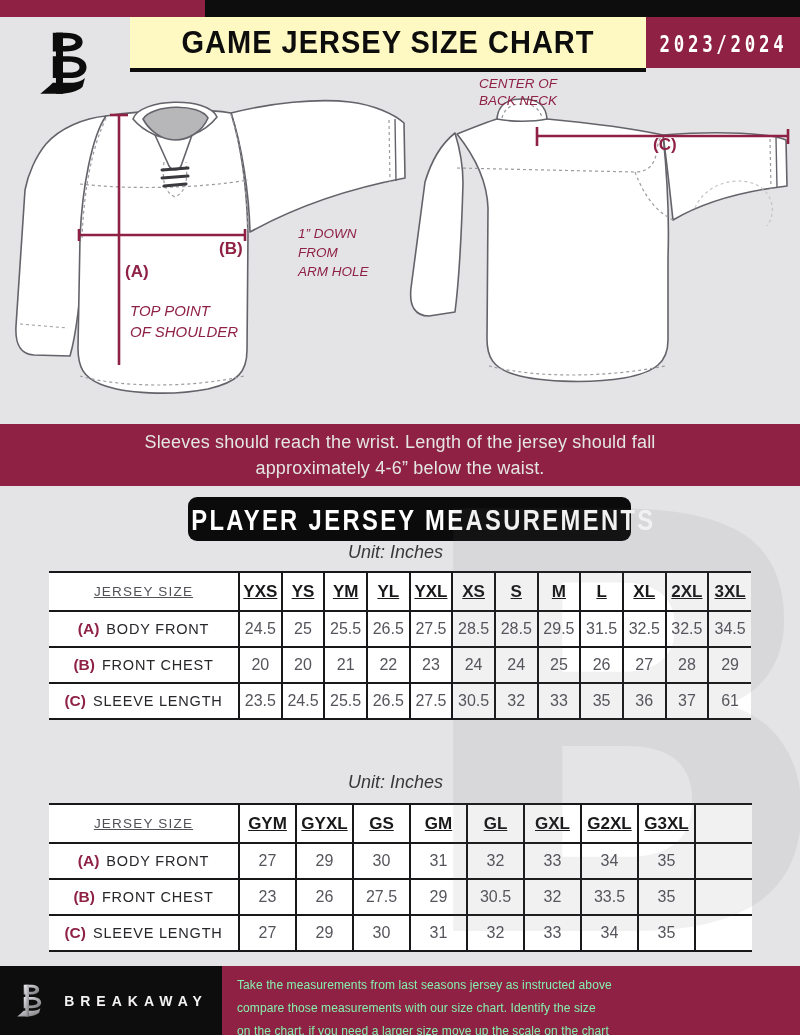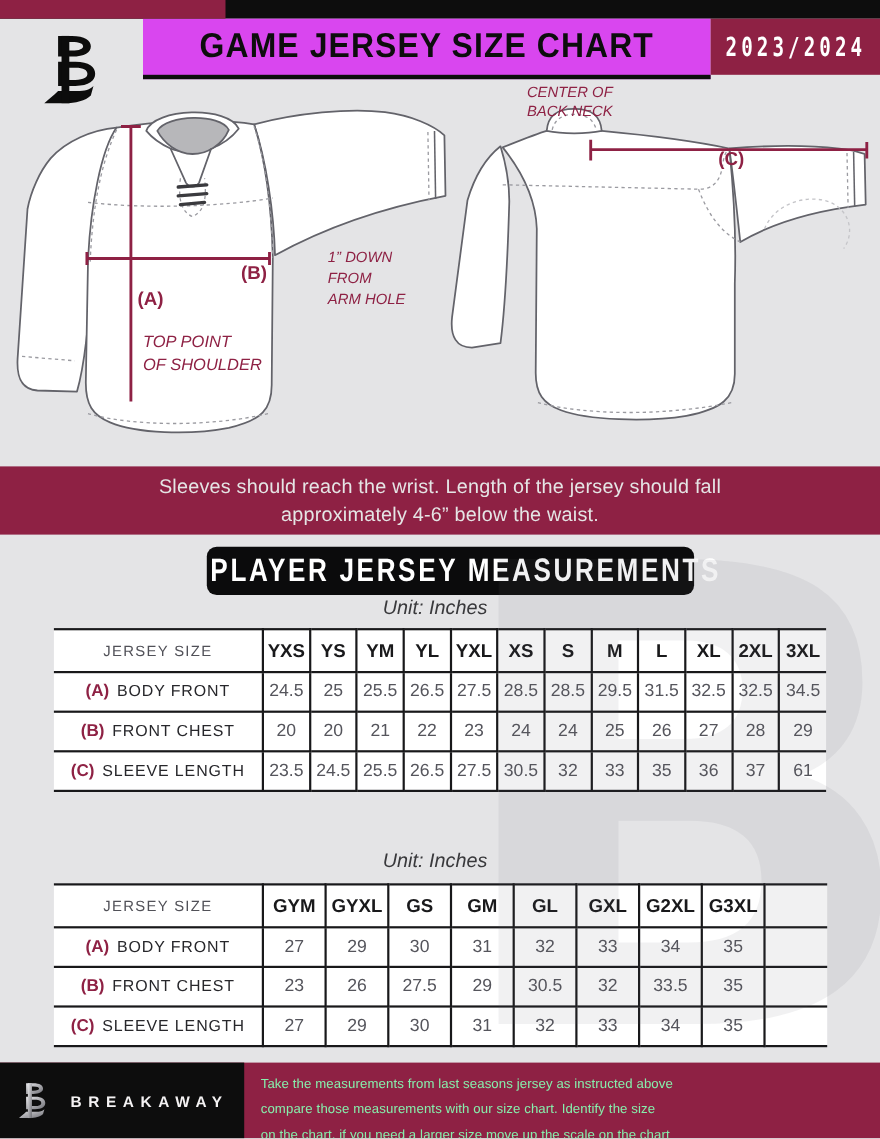--- a/index.html
+++ b/index.html
@@ -3,21 +3,21 @@
 <meta charset="utf-8">
 <style>
   html,body{margin:0;padding:0;}
   body{width:800px;height:1035px;background:#E4E4E6;font-family:"Liberation Sans",sans-serif;}
   #page{position:relative;width:800px;height:1035px;background:#E4E4E6;overflow:hidden;}
 
   
   .top-strip-black{position:absolute;left:0;top:0;width:800px;height:17px;background:#0D0D0D;z-index:3;}
   .top-strip-maroon{position:absolute;left:0;top:0;width:205px;height:17px;background:#8E2144;z-index:4;}
   .brand-logo{position:absolute;left:34px;top:26px;width:58px;height:76px;z-index:4;}
-  .title-box{position:absolute;left:130px;top:17px;width:516px;height:55px;background:#d946ef;
+  .title-box{position:absolute;left:130px;top:17px;width:516px;height:55px;background:#fef9c3;
              border-bottom:4px solid #0D0D0D;box-sizing:border-box;z-index:3;
              display:flex;align-items:center;justify-content:center;}
   .title-box .t{font-weight:bold;font-size:29px;letter-spacing:1px;color:#0D0D0D;
                 transform:scale(1,1.08);white-space:nowrap;}
   .season-box{position:absolute;left:646px;top:17px;width:154px;height:51px;background:#8E2144;z-index:3;
               display:flex;align-items:center;justify-content:center;}
   .season-box .t{font-family:"DejaVu Sans Mono",monospace;font-weight:bold;font-size:19px;
                  letter-spacing:4px;color:#FFFFFF;transform:scale(0.92,1.25);white-space:nowrap;}
 
   
@@ -52,21 +52,21 @@
 
   
   .table-wrap{position:absolute;z-index:1;}
   .player-wrap{left:49px;top:571px;width:702px;height:143px;}
   .goalie-wrap{left:49px;top:803px;width:703px;height:142px;}
   .size-table{border-collapse:collapse;table-layout:fixed;width:100%;height:100%;}
   .size-table th,.size-table td{border:2px solid #18181A;background:#FFFFFF;text-align:center;
                                 vertical-align:middle;padding:0;}
   .size-table th:first-child,.size-table td:first-child{border-left:none;}
   .size-table th:last-child,.size-table td:last-child{border-right:none;}
-  .size-table thead th{font-weight:bold;font-size:17px;color:#19191B;height:37px;}
+  .size-table thead th{font-weight:bold;font-size:17px;color:#19191B;height:37px;text-decoration:underline;}
   .size-table thead th.size-header{font-weight:normal;font-size:13.5px;color:#515158;letter-spacing:1.2px;}
   .size-table tbody td{font-size:16px;color:#55555C;height:34px;}
   .size-table td.label-cell .row-key{color:#8E2144;font-weight:bold;font-size:15.5px;margin-right:7px;}
   .size-table td.label-cell .row-label{color:#27272B;font-size:14.5px;letter-spacing:0.8px;}
 
   
   .watermark{position:absolute;left:400px;top:505px;z-index:2;pointer-events:none;
              font-family:"DejaVu Sans",sans-serif;font-weight:bold;font-size:580px;line-height:0.78;
              color:rgba(100,100,110,0.09);}
 

